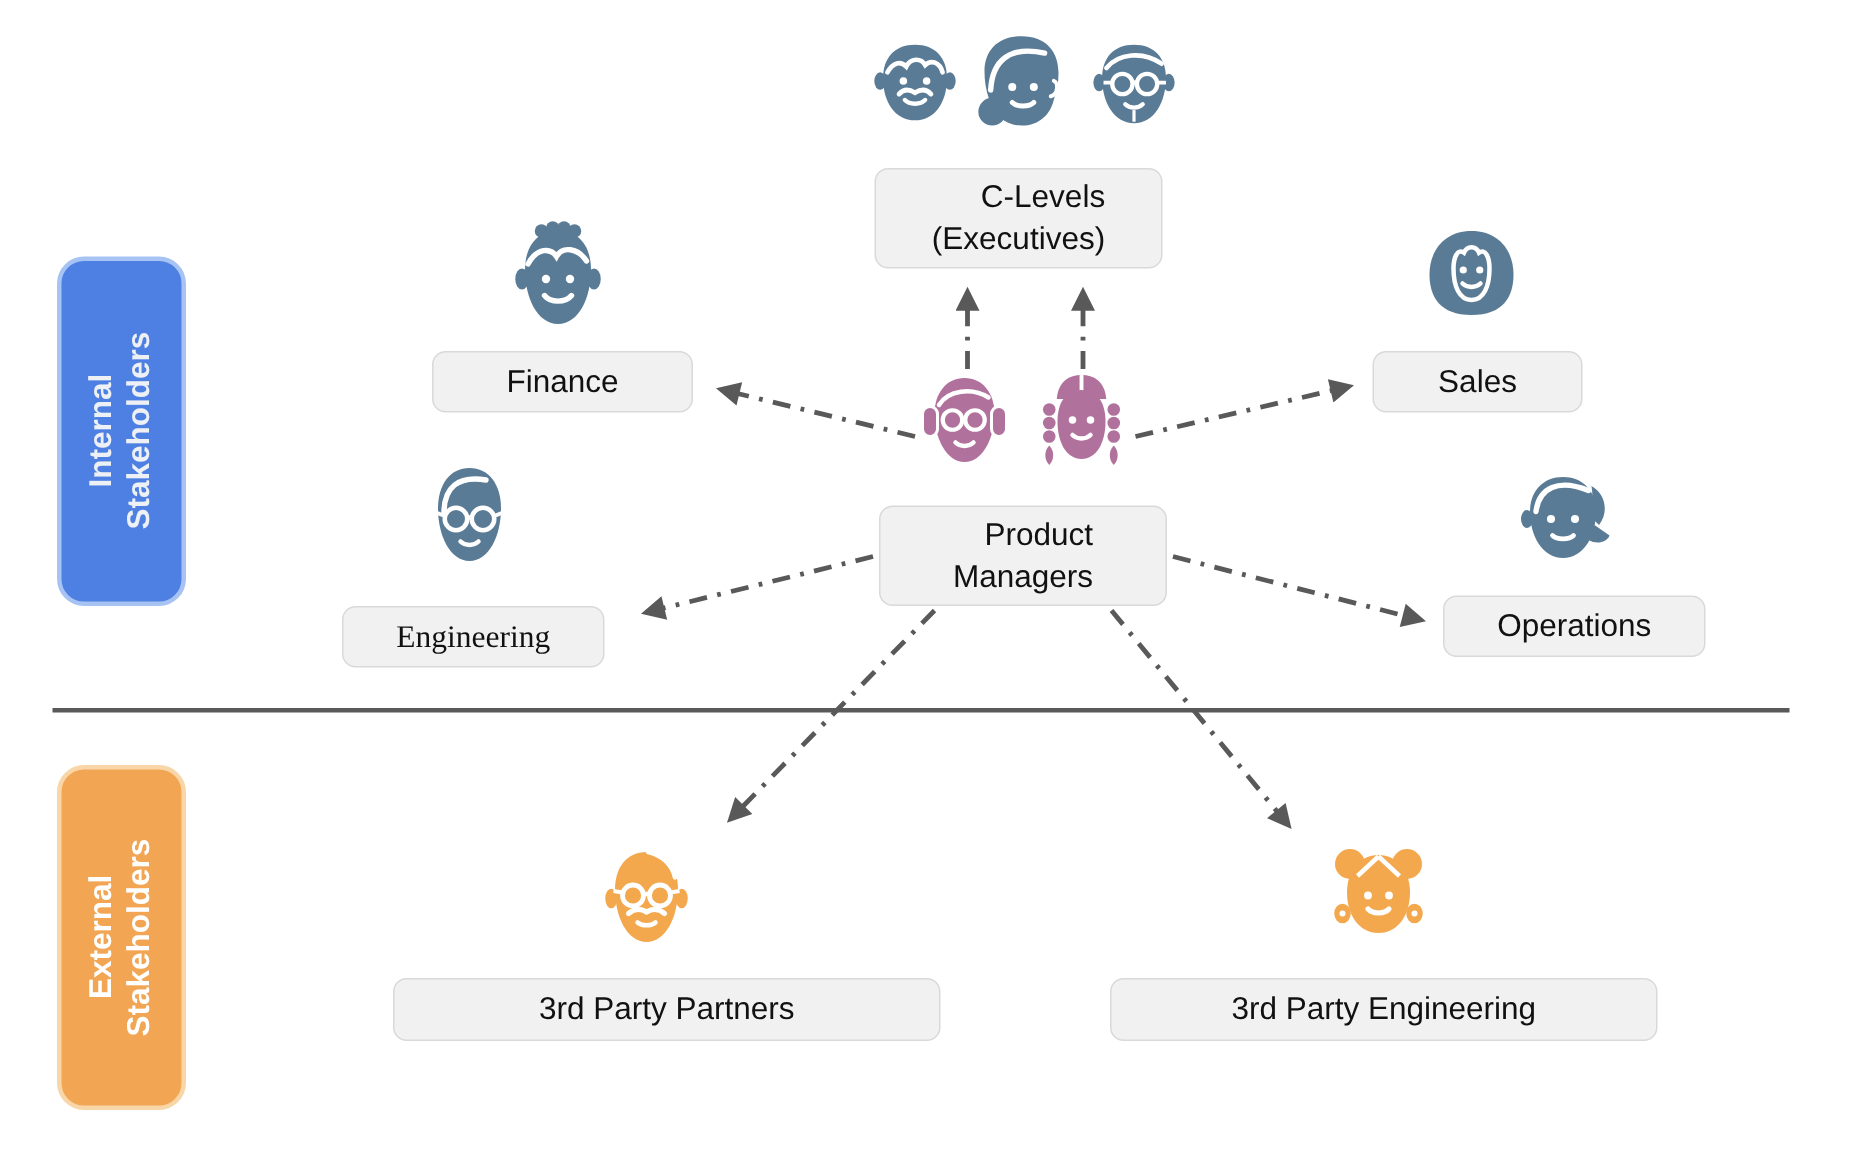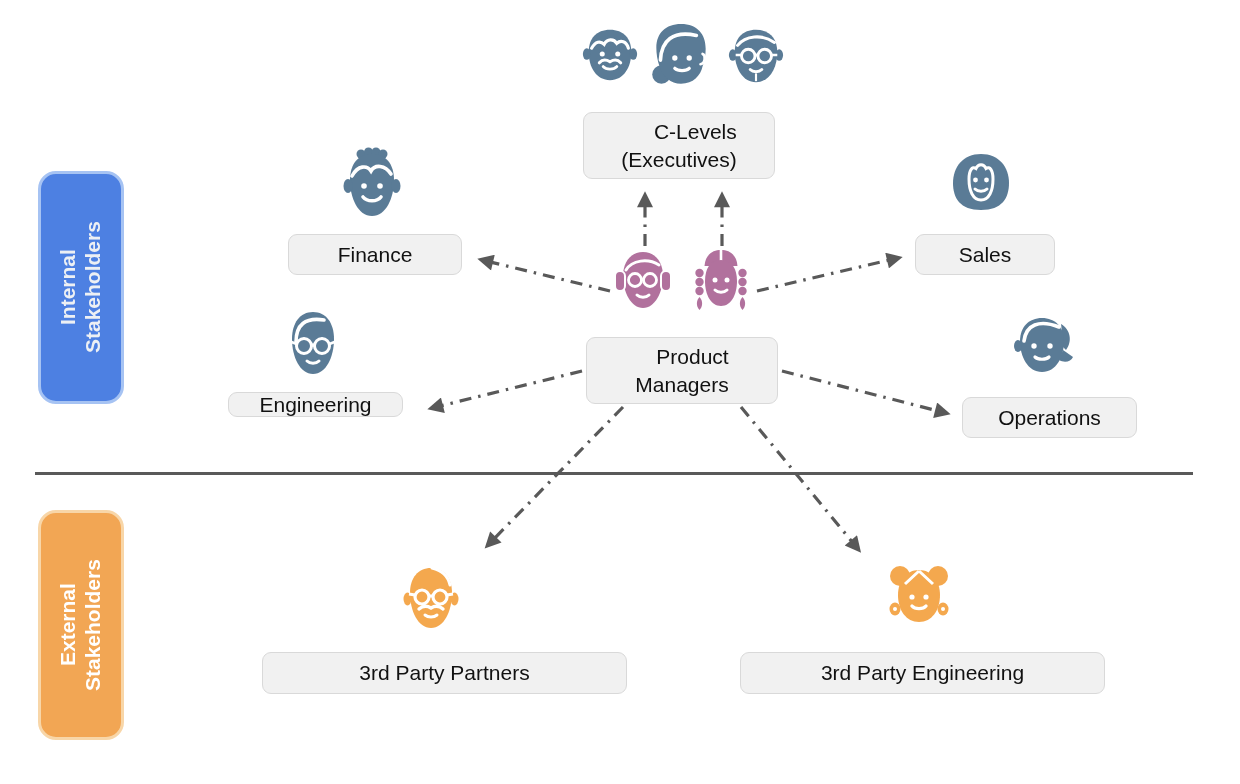--- a/index.html
+++ b/index.html
@@ -20,21 +20,21 @@
   .node{
     position:absolute;background:#f1f1f1;border:1.5px solid #d9d9d9;border-radius:9px;
     display:flex;align-items:center;justify-content:center;text-align:right;
     font-size:21px;color:#111;white-space:pre-line;line-height:1.3;
     box-sizing:border-box;
   }
   .n-clevels{left:583px;top:112px;width:192px;height:67px;}
   .n-finance{left:288px;top:234px;width:174px;height:41px;}
   .n-sales{left:915px;top:234px;width:140px;height:41px;}
   .n-pm{left:586px;top:337px;width:192px;height:67px;}
-  .n-eng{left:228px;top:392px;width:175px;height:25px;}
+  .n-eng{left:228px;top:404px;width:175px;height:41px;font-family:Liberation Serif, serif;}
   .n-ops{left:962px;top:397px;width:175px;height:41px;}
   .n-partners{left:262px;top:652px;width:365px;height:42px;}
   .n-exteng{left:740px;top:652px;width:365px;height:42px;}
   
   .c-int{color:#5a7b96;}
   .c-pm{color:#b1719d;}
   .c-ext{color:#f4a84e;}
   .icon{position:absolute;}
   .icon svg{display:block;}
   

